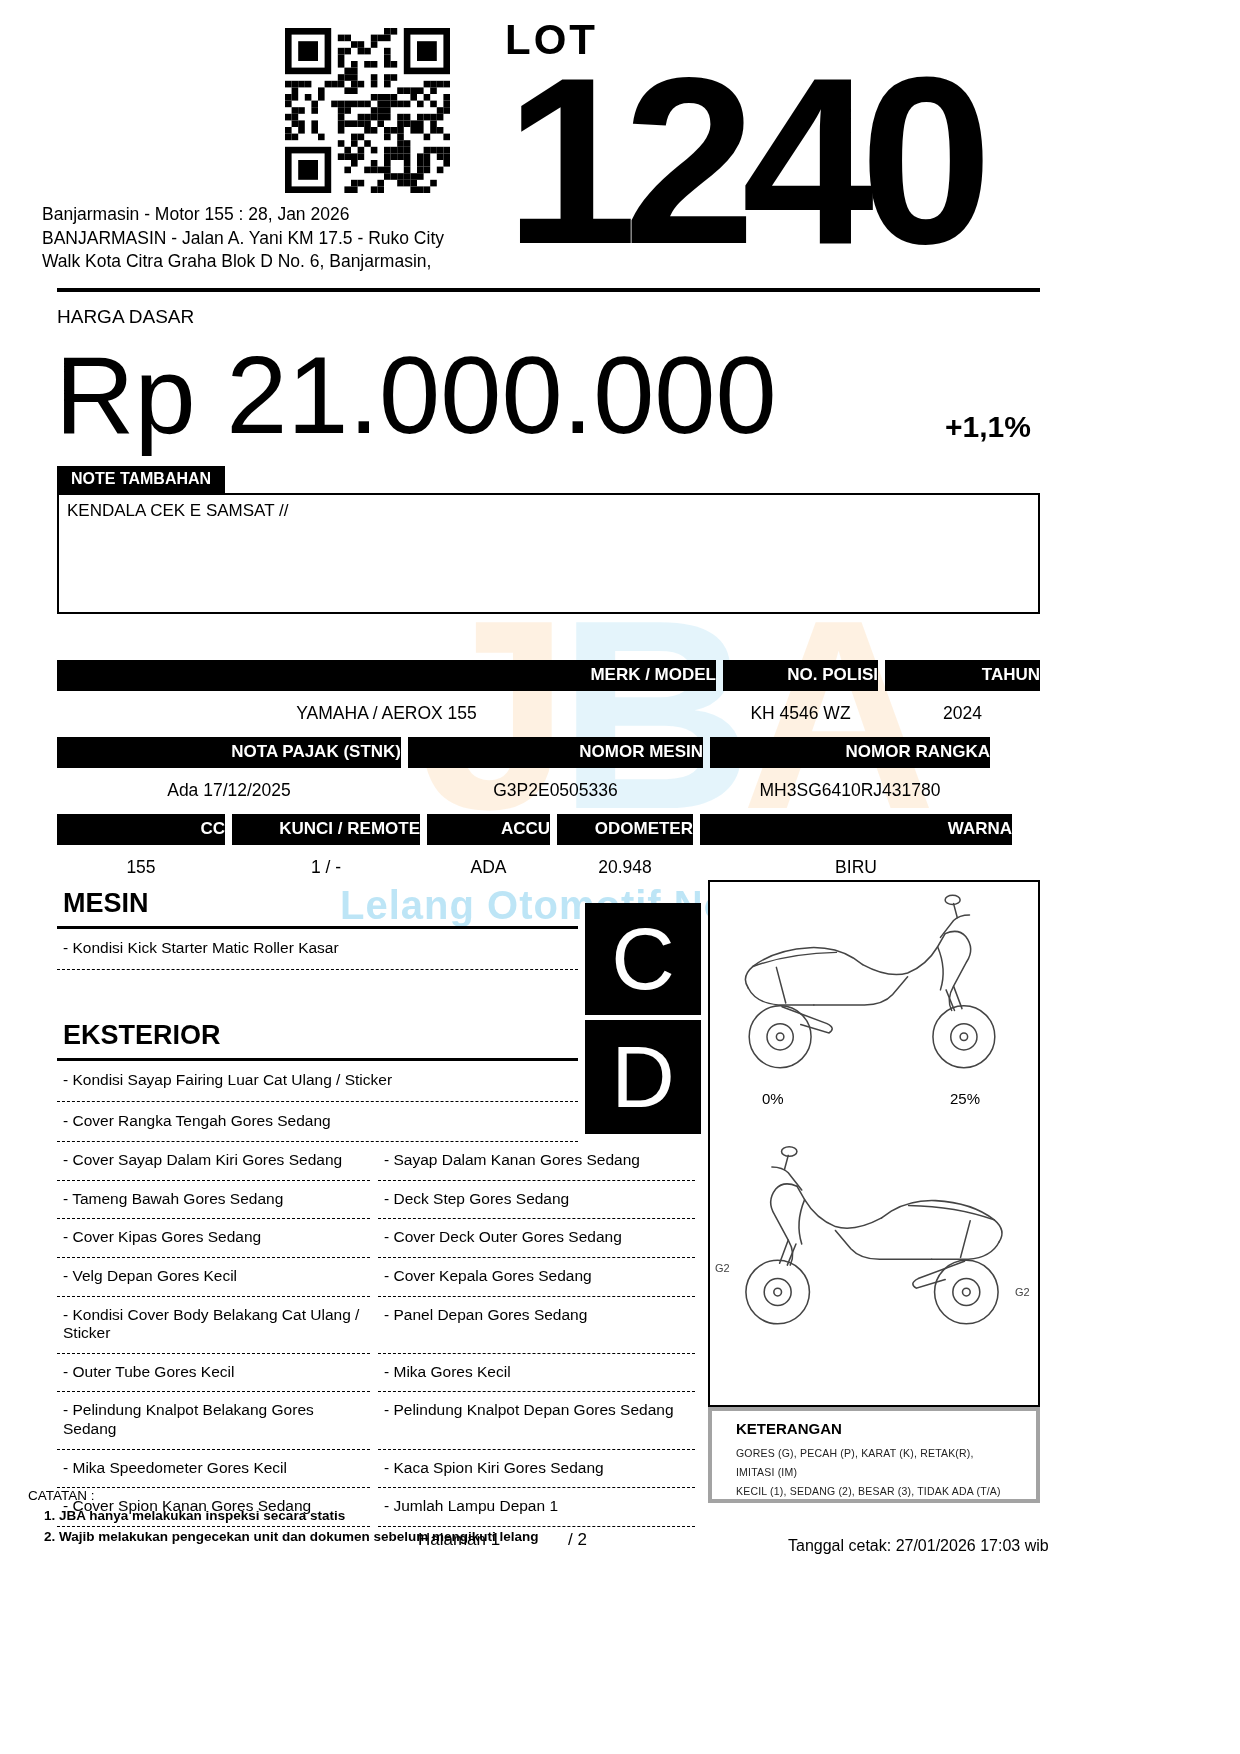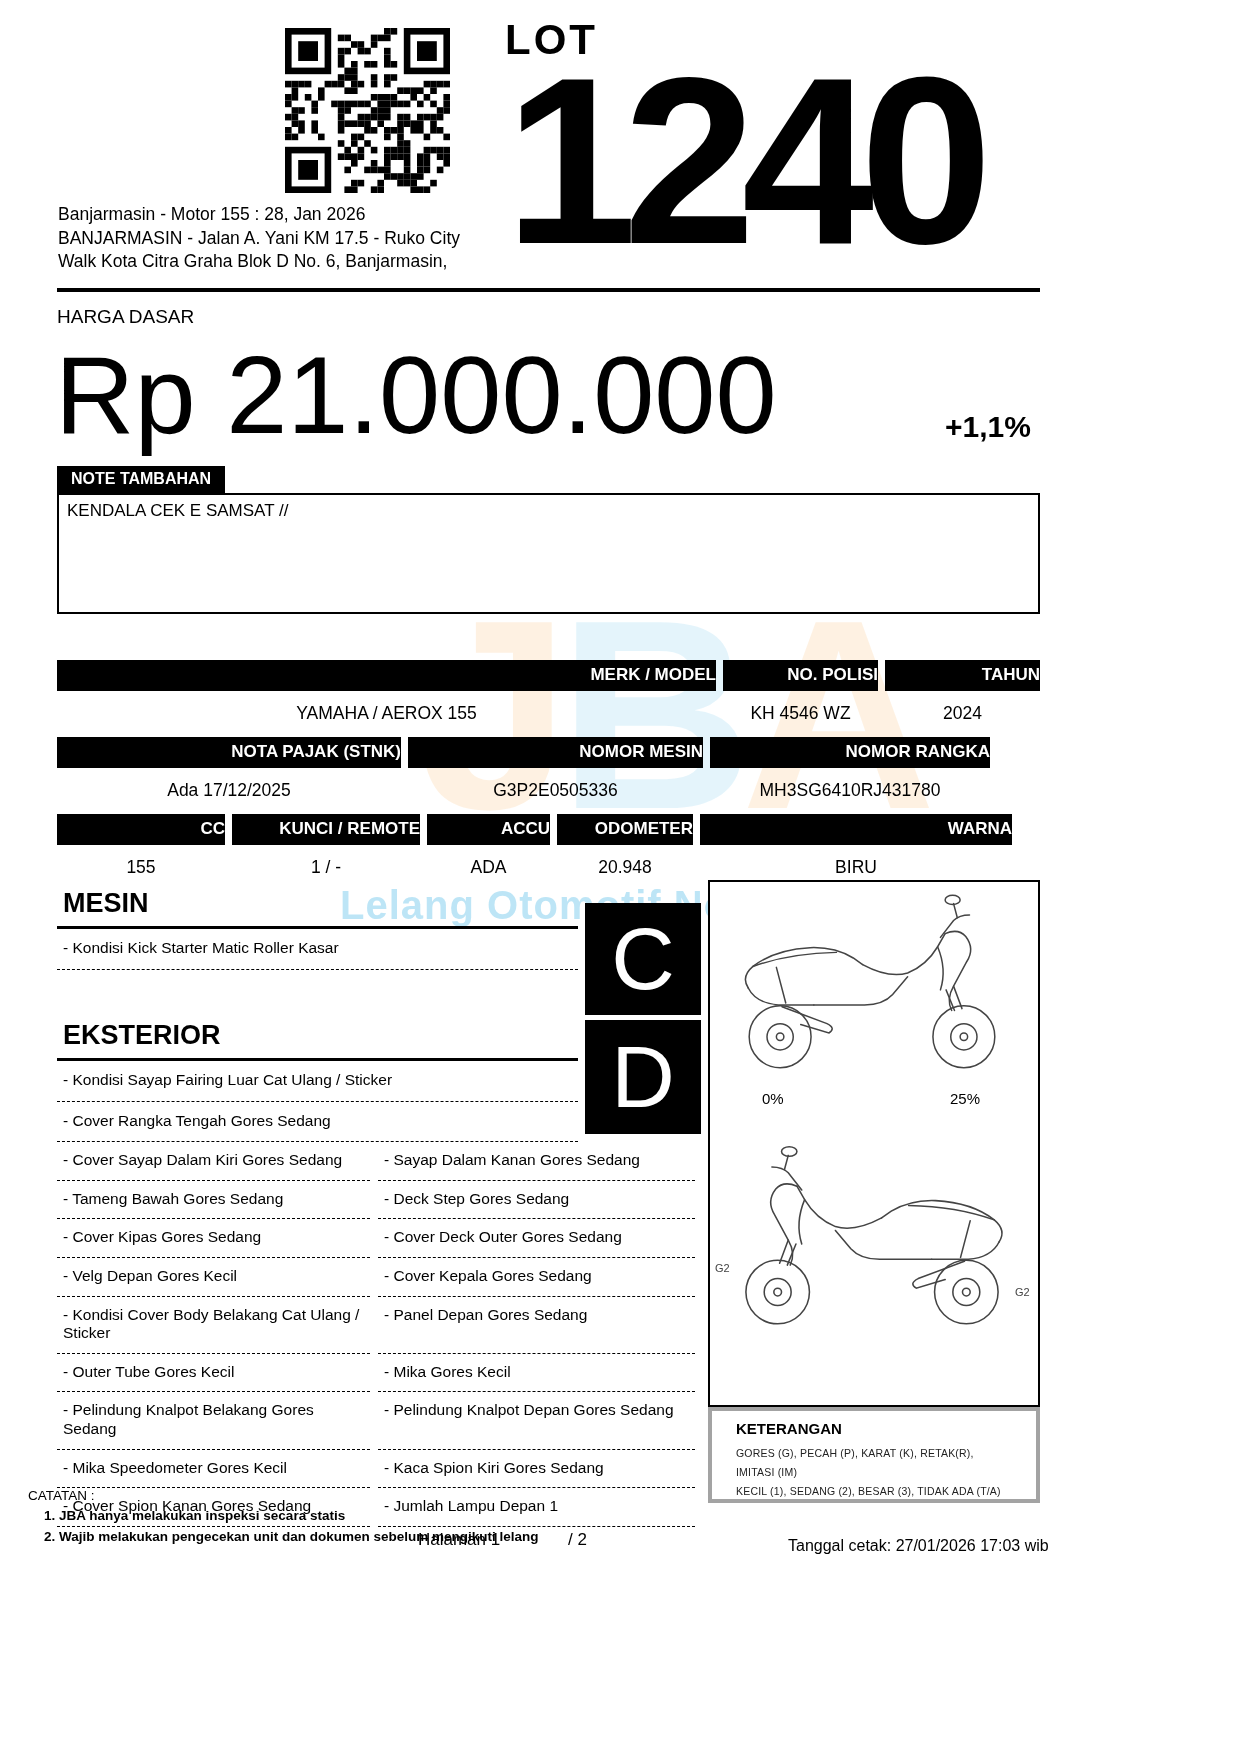--- a/index.html
+++ b/index.html
@@ -15,21 +15,21 @@
   .wm-brand { left:420px; top:580px; font-size:270px; font-weight:700; letter-spacing:-12px; opacity:0.12; line-height:1; }
   .wm-orange { color:#f7941e; }
   .wm-blue   { color:#29abe2; }
   .wm-tag { left:340px; top:883px; font-size:40px; font-weight:700; color:#29abe2; opacity:0.30; letter-spacing:1px; }
 
   
   .qr { left:285px; top:28px; width:165px; height:165px; }
   .lot-block { left:505px; top:16px; width:520px; }
   .lot-label { font-size:42px; font-weight:700; letter-spacing:3px; }
   .lot-number { font-size:238px; font-weight:700; line-height:0.8; letter-spacing:-14px; margin-top:2px; }
-  .addr { left:58px; top:203px; font-size:17.5px; line-height:1.35; }
+  .addr { left:42px; top:203px; font-size:17.5px; line-height:1.35; }
   .thick-rule { left:57px; top:288px; width:983px; height:4px; background:#000; }
 
   
   .harga-label { left:57px; top:306px; font-size:19px; }
   .price { left:55px; top:340px; font-size:110px; font-weight:400; letter-spacing:0px; line-height:1; }
   .pct { left:945px; top:410px; font-size:30px; font-weight:700; }
 
   
   .note-tab { left:57px; top:466px; background:#000; color:#fff; font-weight:700; font-size:16px; padding:4px 14px 5px; }
   .note-box { left:57px; top:493px; width:983px; height:121px; border:2px solid #000; padding:6px 8px; font-size:17px; }

